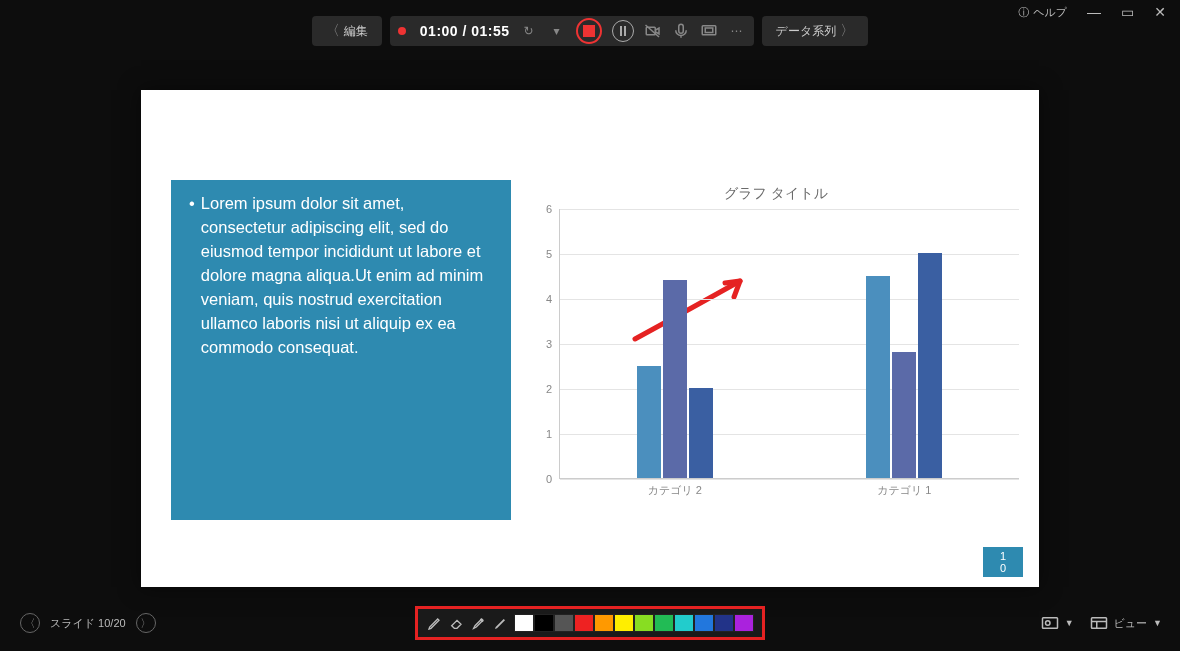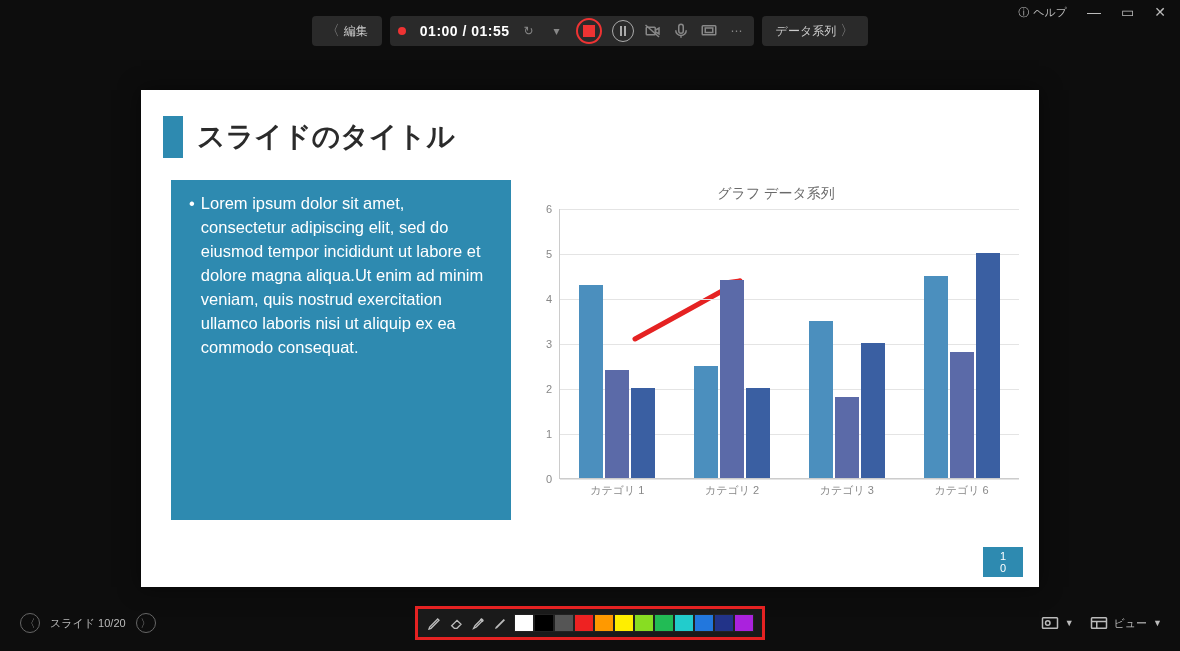--- a/index.html
+++ b/index.html
@@ -169,34 +169,30 @@
     </span>
     <span class="tb-icon">⋯</span>
   </div>
   <div class="tb-group edit">
     <span>データ系列</span>
     <span class="tb-chev">〉</span>
   </div>
 </div>
 
 <div class="slide-wrap">
-  <div class="title-area">
-    <div class="title-bar"></div>
-    <div class="slide-title">スライドのタイトル</div>
-  </div>
 
   <div class="body-box">
     <div class="bullet">
       <span class="bullet-dot">•</span>
       <span>Lorem ipsum dolor sit amet, consectetur adipiscing elit, sed do eiusmod tempor incididunt ut labore et dolore magna aliqua.Ut enim ad minim veniam, quis nostrud exercitation ullamco laboris nisi ut aliquip ex ea commodo consequat.</span>
     </div>
   </div>
 
   <div class="chart-area">
-    <div class="chart-title">グラフ データ系列</div>
+    <div class="chart-title">グラフ タイトル</div>
     <div class="plot" id="plot">
 
       <svg class="arrow" style="left:70px; top:60px;" width="130" height="80" viewBox="0 0 130 80">
         <path d="M5 70 Q 60 40 110 12" stroke="#e52222" stroke-width="5" fill="none" stroke-linecap="round"></path>
         <path d="M110 12 L95 14 M110 12 L104 28" stroke="#e52222" stroke-width="5" fill="none" stroke-linecap="round"></path>
       </svg>
     <div class="grid-line" style="top: 270px;"></div>
         <div class="y-tick" style="top: 270px;">0</div>
         <div class="grid-line" style="top: 225px;"></div>
         <div class="y-tick" style="top: 225px;">1</div>
@@ -205,42 +201,30 @@
         <div class="grid-line" style="top: 135px;"></div>
         <div class="y-tick" style="top: 135px;">3</div>
         <div class="grid-line" style="top: 90px;"></div>
         <div class="y-tick" style="top: 90px;">4</div>
         <div class="grid-line" style="top: 45px;"></div>
         <div class="y-tick" style="top: 45px;">5</div>
         <div class="grid-line" style="top: 0px;"></div>
         <div class="y-tick" style="top: 0px;">6</div>
         <div class="bars-row">
           <div class="cat">
-            <div class="bar s1" style="height: 193.5px; background: rgb(75, 143, 190);"></div>
-            <div class="bar s2" style="height: 108px; background: rgb(91, 106, 168);"></div>
-            <div class="bar s3" style="height: 90px; background: rgb(58, 95, 162);"></div>
-            <div class="cat-label">カテゴリ 1</div>
-          </div>
-          <div class="cat">
             <div class="bar s1" style="height: 112.5px; background: rgb(75, 143, 190);"></div>
             <div class="bar s2" style="height: 198px; background: rgb(91, 106, 168);"></div>
             <div class="bar s3" style="height: 90px; background: rgb(58, 95, 162);"></div>
             <div class="cat-label">カテゴリ 2</div>
           </div>
           <div class="cat">
-            <div class="bar s1" style="height: 157.5px; background: rgb(75, 143, 190);"></div>
-            <div class="bar s2" style="height: 81px; background: rgb(91, 106, 168);"></div>
-            <div class="bar s3" style="height: 135px; background: rgb(58, 95, 162);"></div>
-            <div class="cat-label">カテゴリ 3</div>
-          </div>
-          <div class="cat">
             <div class="bar s1" style="height: 202.5px; background: rgb(75, 143, 190);"></div>
             <div class="bar s2" style="height: 126px; background: rgb(91, 106, 168);"></div>
             <div class="bar s3" style="height: 225px; background: rgb(58, 95, 162);"></div>
-            <div class="cat-label">カテゴリ 6</div>
+            <div class="cat-label">カテゴリ 1</div>
           </div>
         </div>
       </div>
   </div>
 
   <div class="page-num">
     <span>1</span>
     <span>0</span>
   </div>
 </div>

